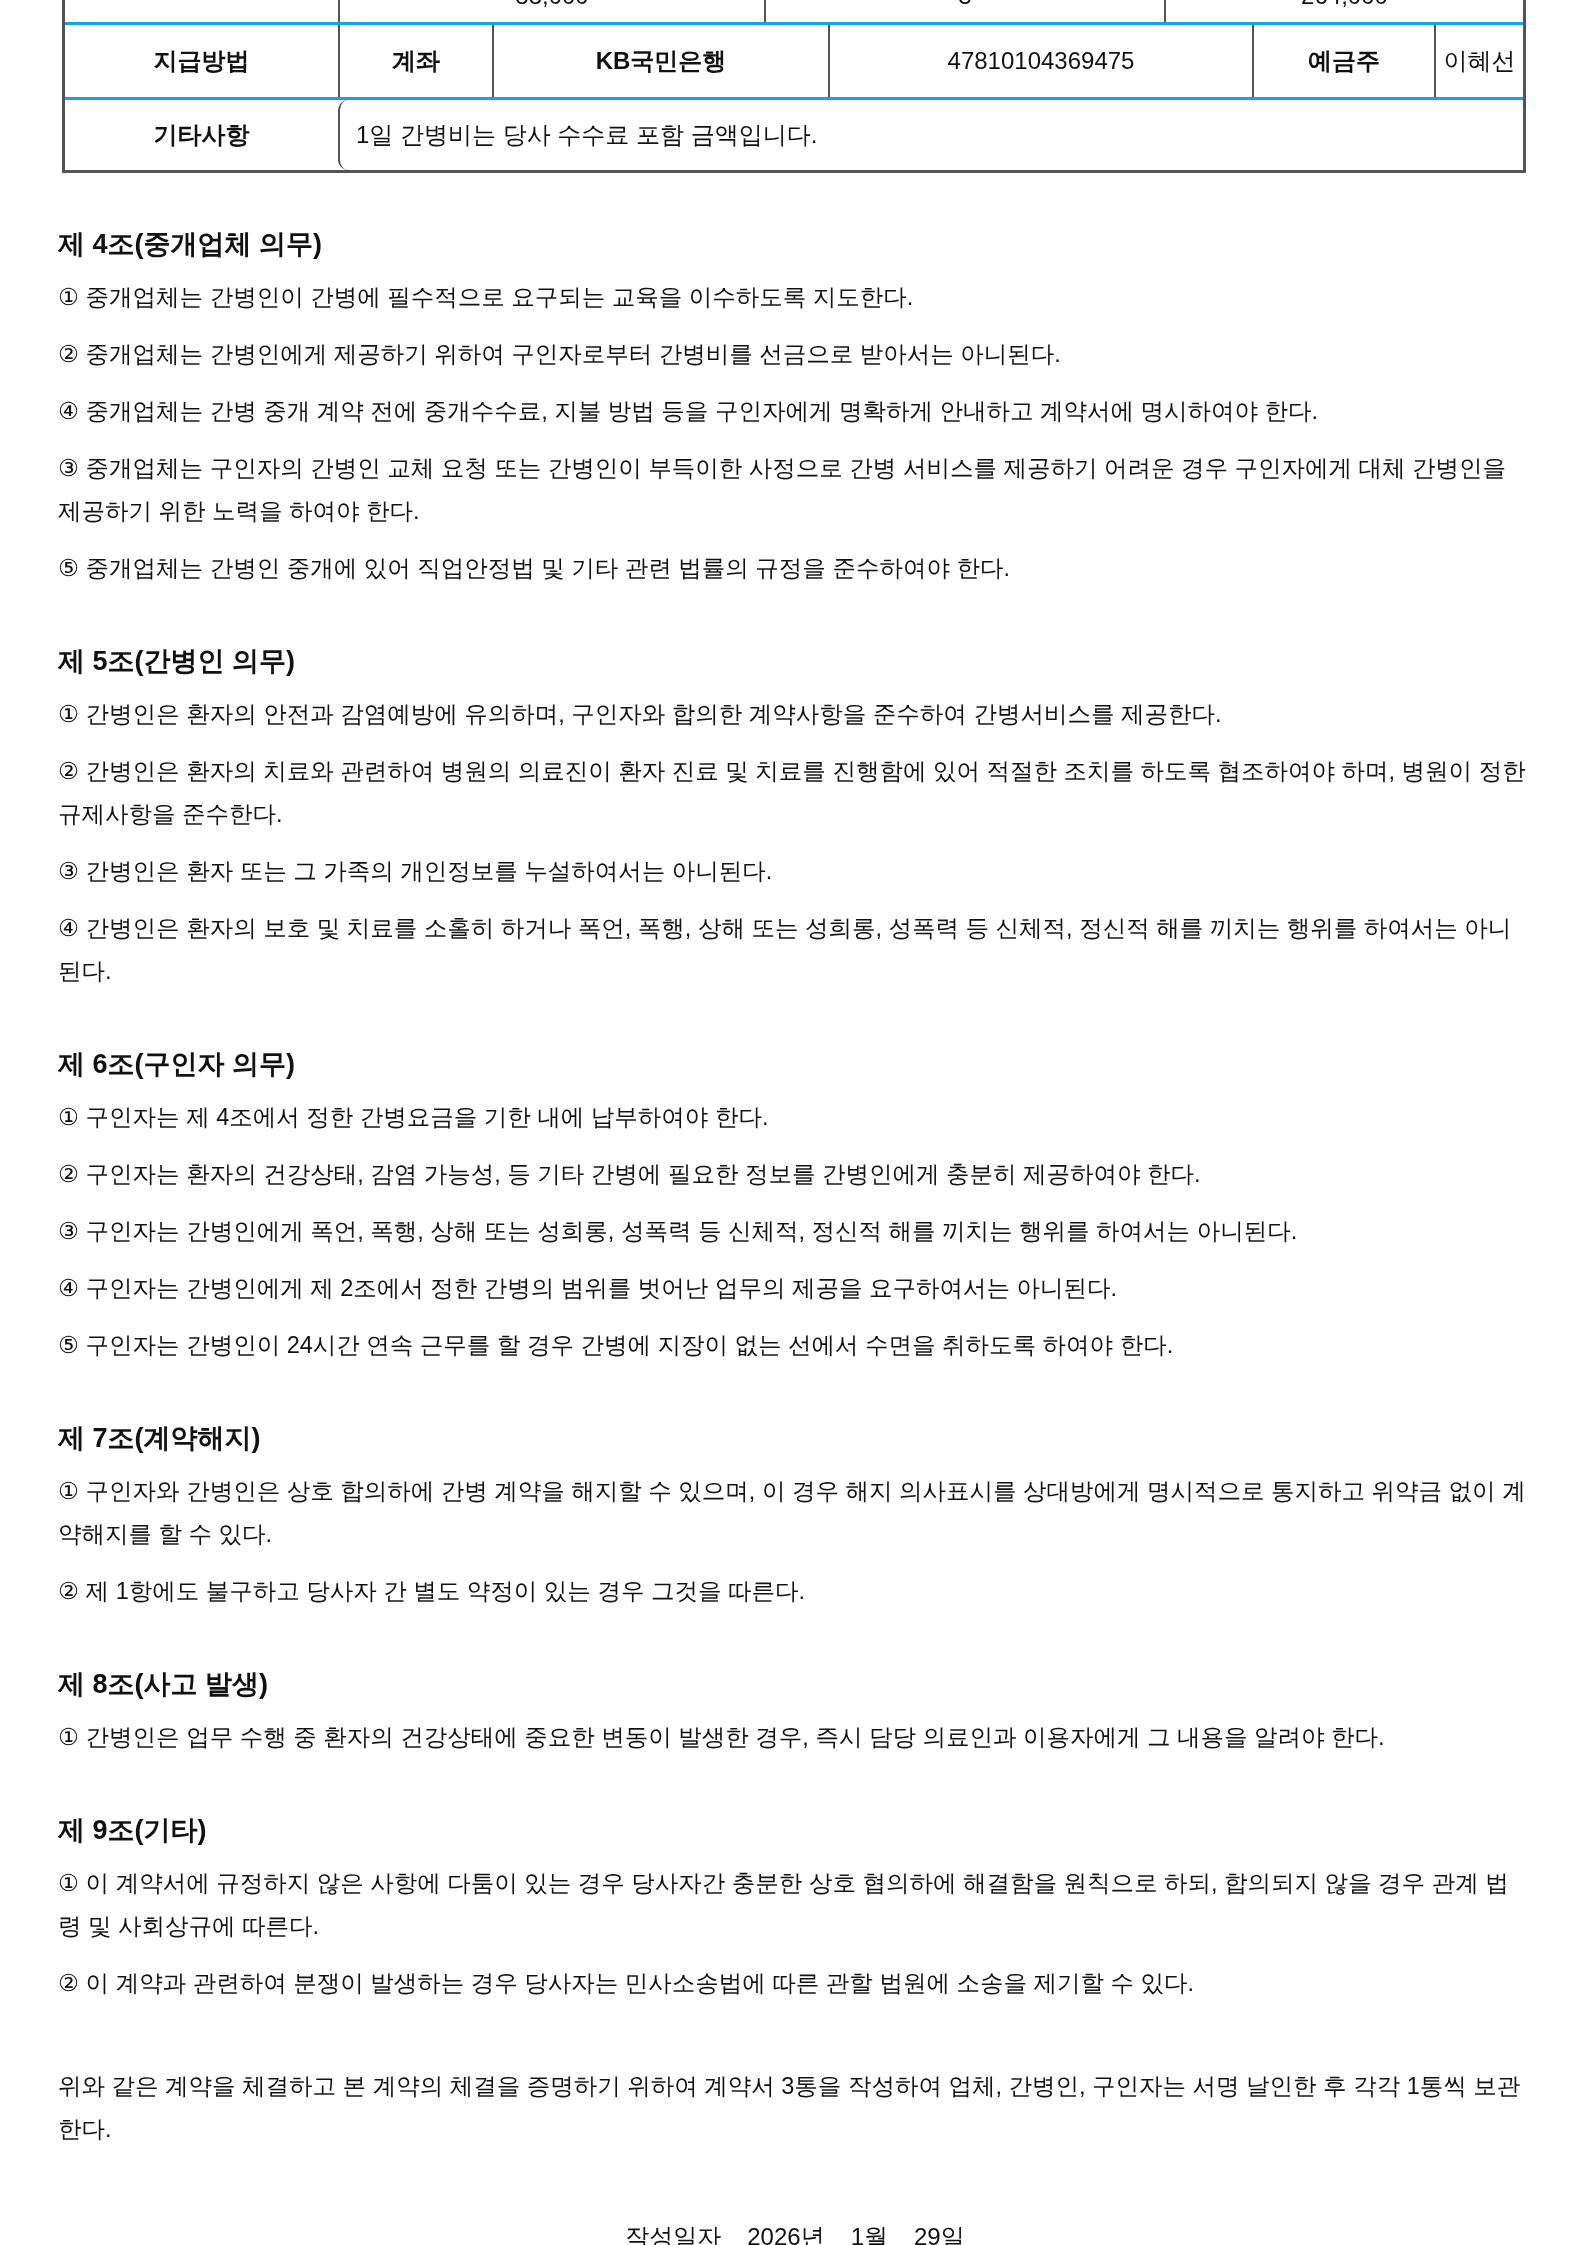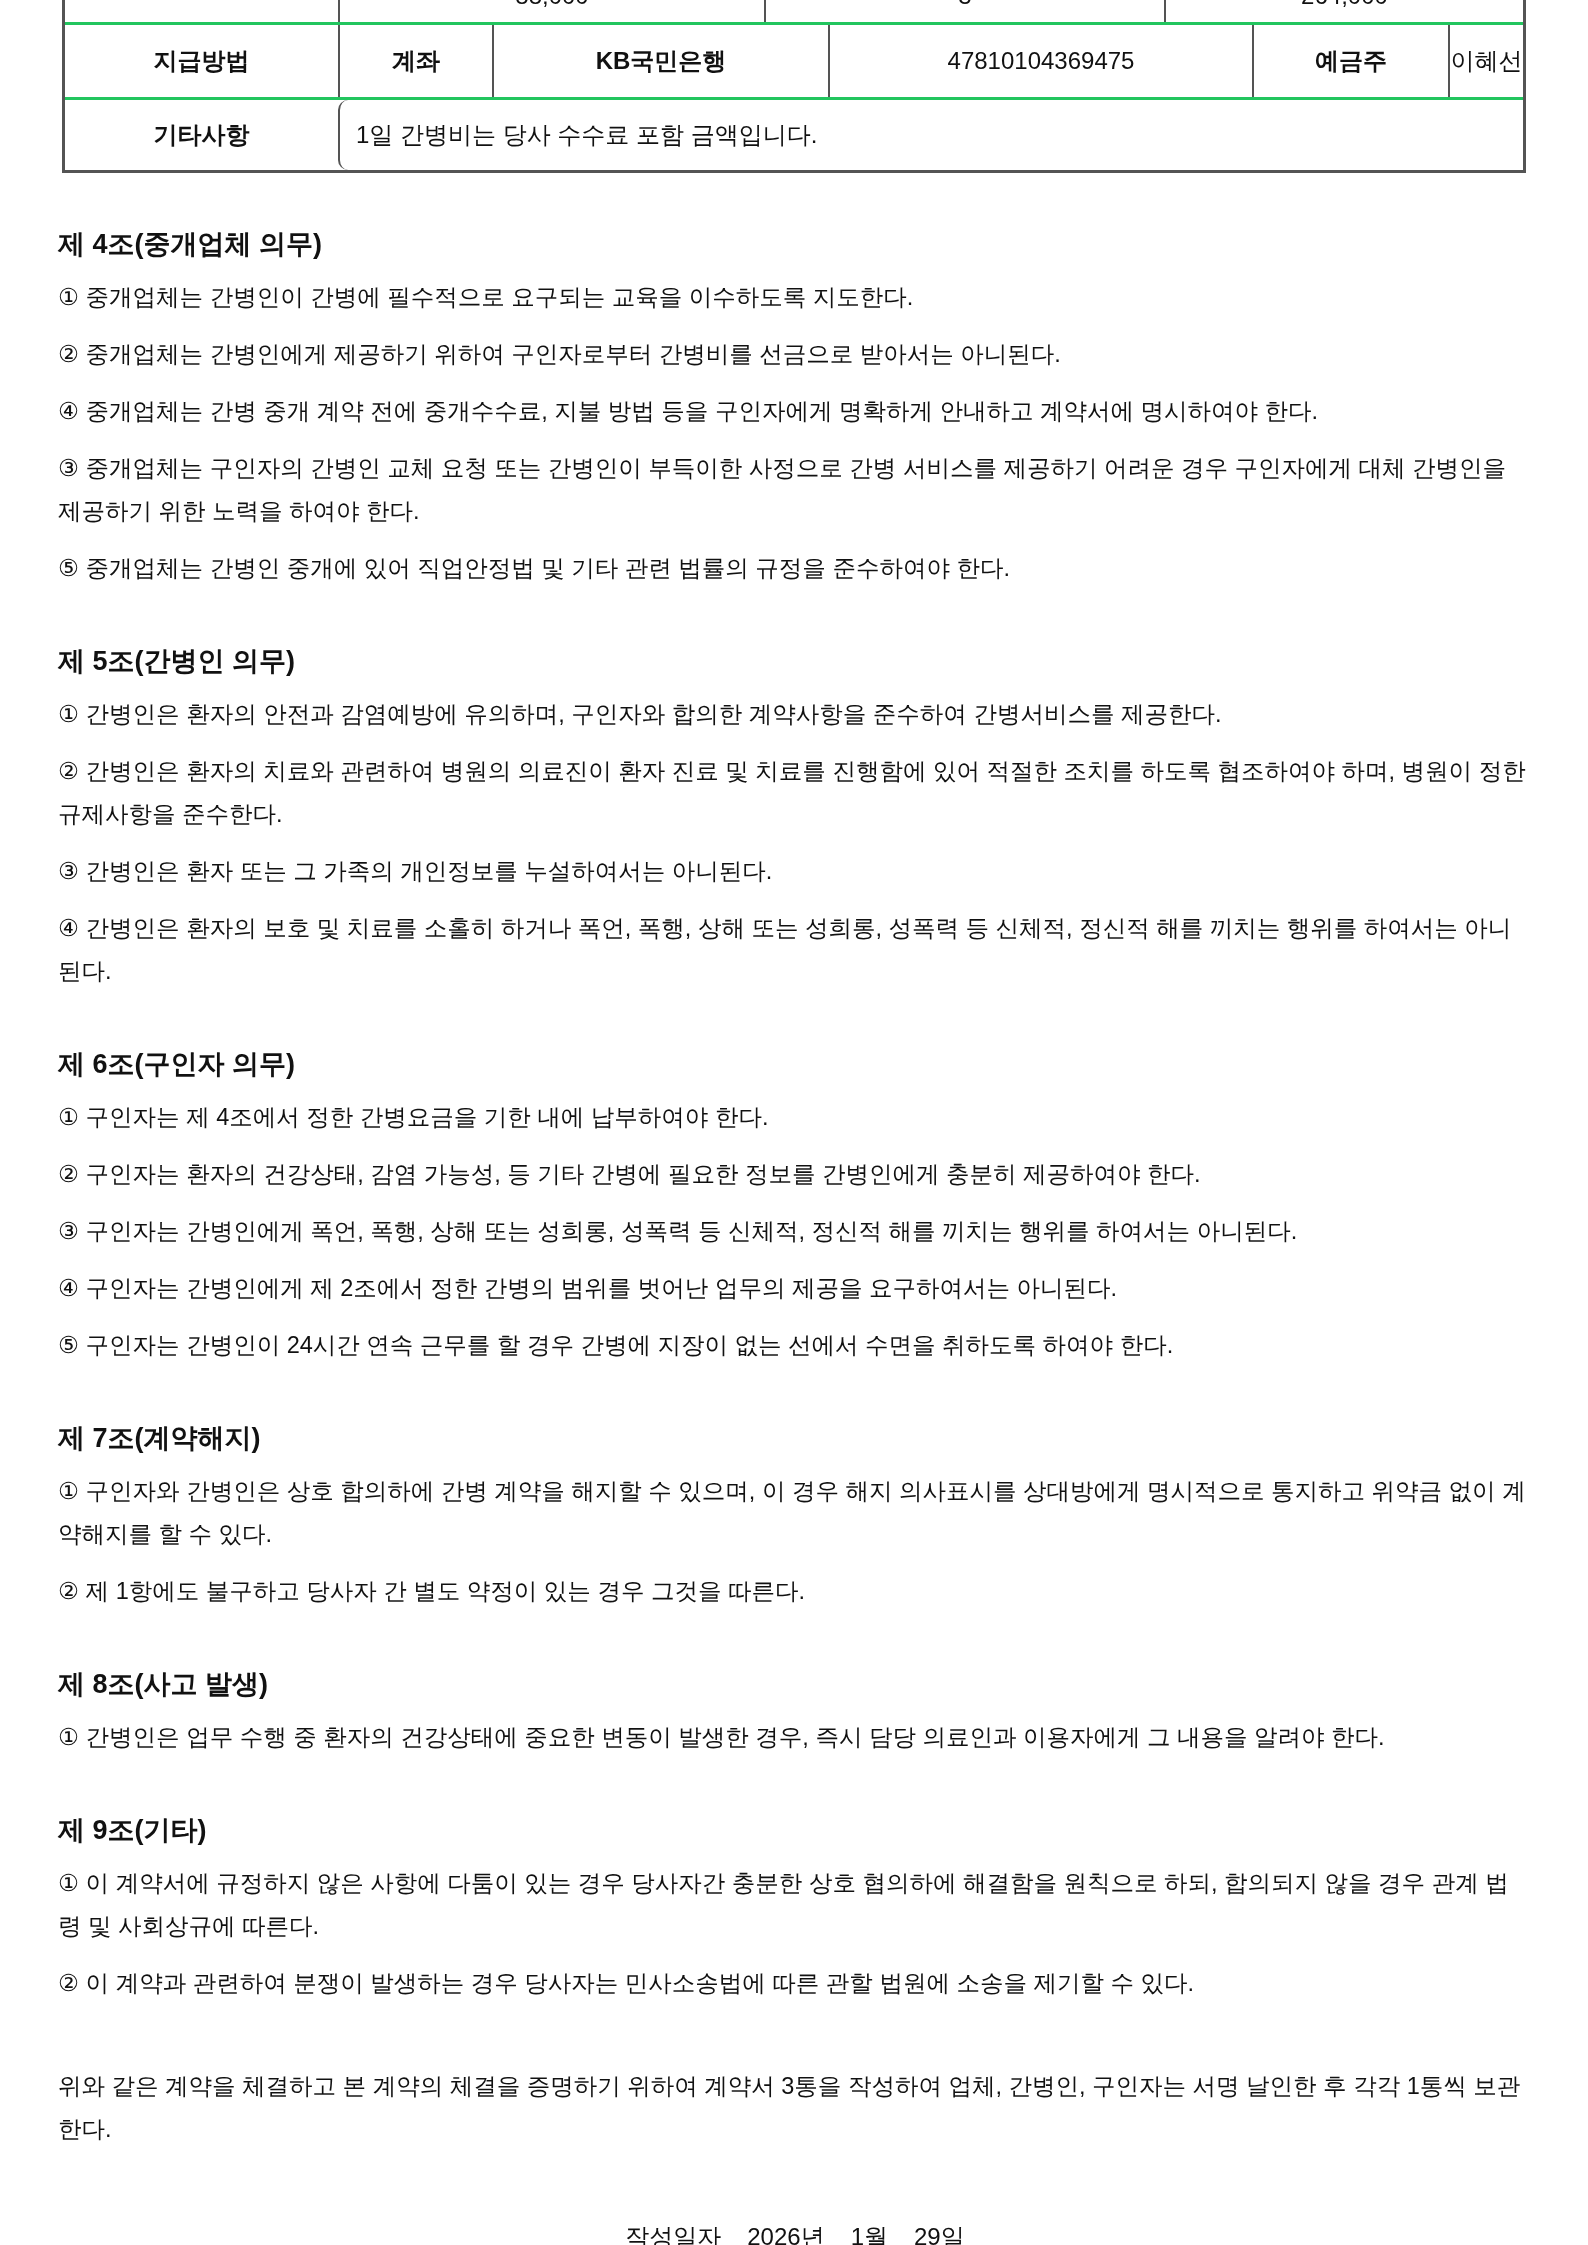--- a/index.html
+++ b/index.html
@@ -16,39 +16,39 @@
   
   .contract-table {
     position: absolute;
     left: 62px;
     top: -50px;
     width: 1464px;
     box-sizing: border-box;
     border: 3px solid #545454;
   }
   .t-row { display: flex; }
-  .t-row + .t-row { border-top: 3px solid #22c55e; }
+  .t-row + .t-row { border-top: 3px solid #0ea5e9; }
   .t-cell {
     box-sizing: border-box;
     display: flex;
     align-items: center;
     justify-content: center;
     font-size: 24px;
     overflow: hidden;
   }
   .t-cell + .t-cell { border-left: 2px solid #545454; }
   .row-partial { height: 69px; }
   .row-partial .t-cell { align-items: flex-end; padding-bottom: 12px; }
   .row-payment { height: 72px; }
   .row-etc { height: 70px; }
   .w1 { width: 273px; flex: none; }
   .w2 { width: 154px; flex: none; }
   .w3 { width: 336px; flex: none; font-weight: bold; }
   .w4 { width: 400px; flex: none; }
-  .w5 { width: 196px; flex: none; }
+  .w5 { width: 182px; flex: none; }
   .w23 { width: 426px; flex: none; }
   .w4b { width: 424px; flex: none; }
   .grow { flex: 1 1 auto; }
   .lbl { font-weight: bold; }
   .etc-note { justify-content: flex-start; padding-left: 16px; border-radius: 10px; }
 
   
   .content {
     position: absolute;
     left: 58px;

